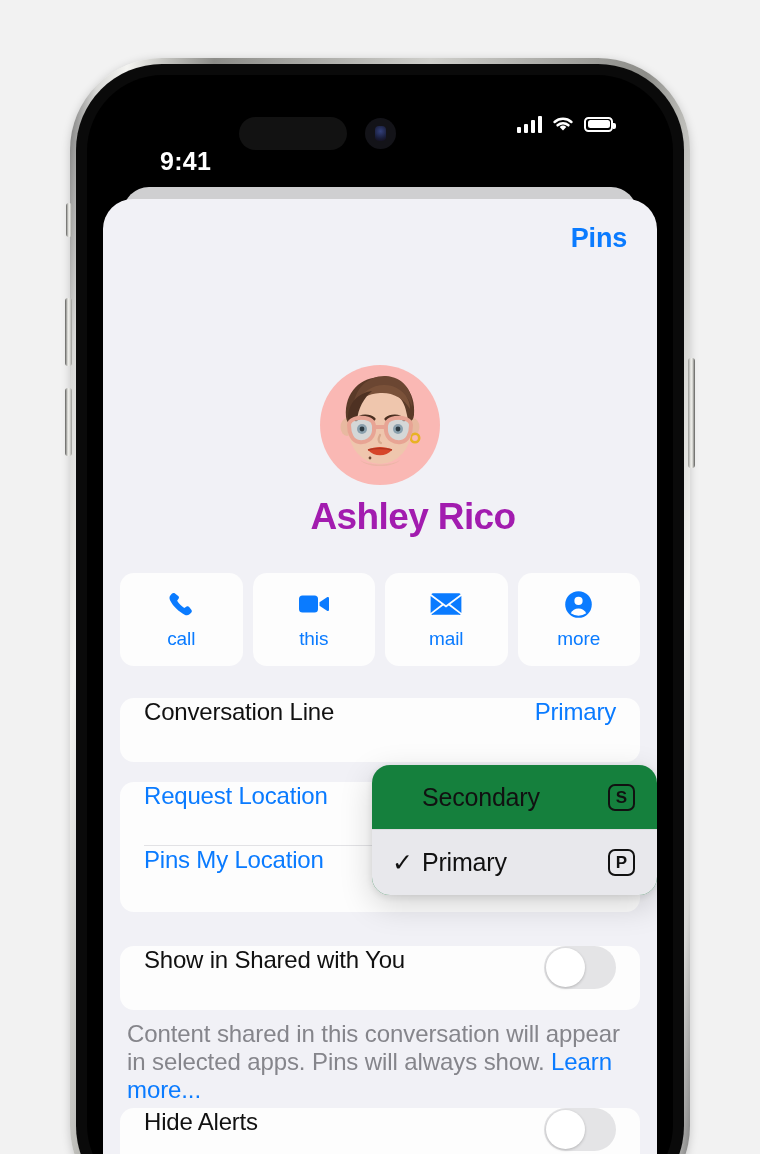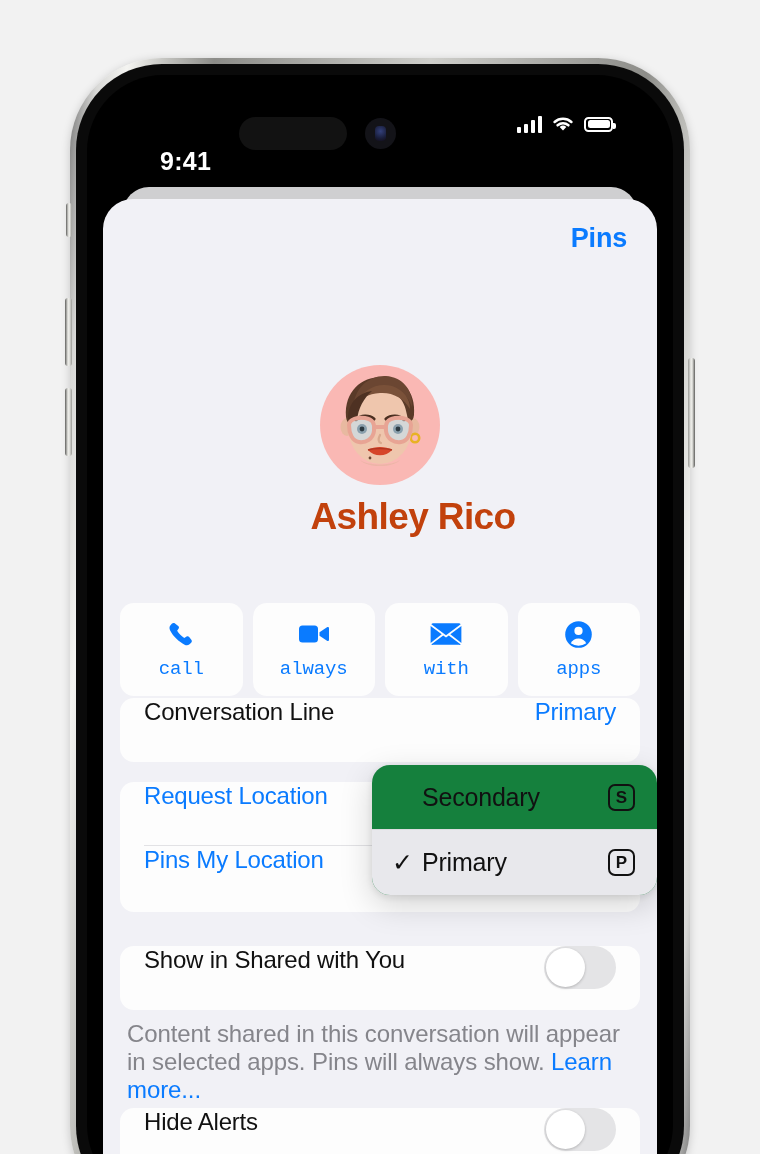--- a/index.html
+++ b/index.html
@@ -127,27 +127,27 @@
   
   #avatar {
     position: absolute; left: 217px; top: 166px;
     width: 120px; height: 120px; border-radius: 50%;
     background: #fab8b4; overflow: hidden;
   }
   #avatar svg { display: block; }
   #contact-name {
     position: absolute; left: 0; top: 297px; width: 620px;
     text-align: center; font-size: 37px; font-weight: bold;
-    color: #c2410c; letter-spacing: -.6px;
+    color: #a21caf; letter-spacing: -.6px;
   }
 
   
   #actions {
-    position: absolute; left: 17px; top: 404px;
-    width: 520px; display: flex; gap: 10px; font-family: Liberation Mono, monospace;
+    position: absolute; left: 17px; top: 374px;
+    width: 520px; display: flex; gap: 10px;
   }
   .action-btn {
     width: 127px; height: 93px;
     background: #fdfdfd; border-radius: 14px;
     display: flex; flex-direction: column;
     align-items: center; justify-content: center; gap: 9px;
   }
   .action-btn .lbl { font-size: 19px; color: #0a7bff; letter-spacing: -.1px; }
   .action-icon { height: 30px; display: flex; align-items: center; }
 
@@ -314,44 +314,44 @@
           <span class="lbl">call</span>
         </div>
 
         <div class="action-btn">
           <span class="action-icon">
             <svg width="30" height="22" viewBox="0 0 30 20" fill="#0a7bff">
               <rect x="0" y="1.5" width="19" height="17" rx="3.5"></rect>
               <path d="M20.5 8.2 L28 3.2 C29 2.6 30 3.2 30 4.2 V15.8 C30 16.8 29 17.4 28 16.8 L20.5 11.8 Z"></path>
             </svg>
           </span>
-          <span class="lbl">always</span>
+          <span class="lbl">this</span>
         </div>
 
         <div class="action-btn">
           <span class="action-icon">
             <svg width="32" height="24" viewBox="0 0 32 24" fill="#0a7bff">
               <path d="M1.3 2.2 A2.4 2.4 0 0 1 3.2 1.2 H28.8 A2.4 2.4 0 0 1 30.7 2.2 L16 13.2 Z"></path>
               <path d="M0.6 4 L11.7 12.3 L0.6 21 Z"></path>
               <path d="M31.4 4 L20.3 12.3 L31.4 21 Z"></path>
               <path d="M1.2 22.4 L13.2 13.4 L16 15.5 L18.8 13.4 L30.8 22.4 A2.4 2.4 0 0 1 28.8 22.8 H3.2 A2.4 2.4 0 0 1 1.2 22.4 Z"></path>
             </svg>
           </span>
-          <span class="lbl">with</span>
+          <span class="lbl">mail</span>
         </div>
 
         <div class="action-btn">
           <span class="action-icon">
             <svg width="29" height="29" viewBox="0 0 24 24">
               <circle cx="12" cy="12" r="11" fill="#0a7bff"></circle>
               <circle cx="12" cy="9" r="3.4" fill="#fff"></circle>
               <path d="M5.6 19.3 A7.2 7.2 0 0 1 18.4 19.3 A11 11 0 0 1 5.6 19.3 Z" fill="#fff"></path>
             </svg>
           </span>
-          <span class="lbl">apps</span>
+          <span class="lbl">more</span>
         </div>
       </div>
 
       <div class="group" id="group-line">
         <div class="row">
           <span class="label">Conversation Line</span>
           <span class="value">Primary</span>
         </div>
       </div>
 

